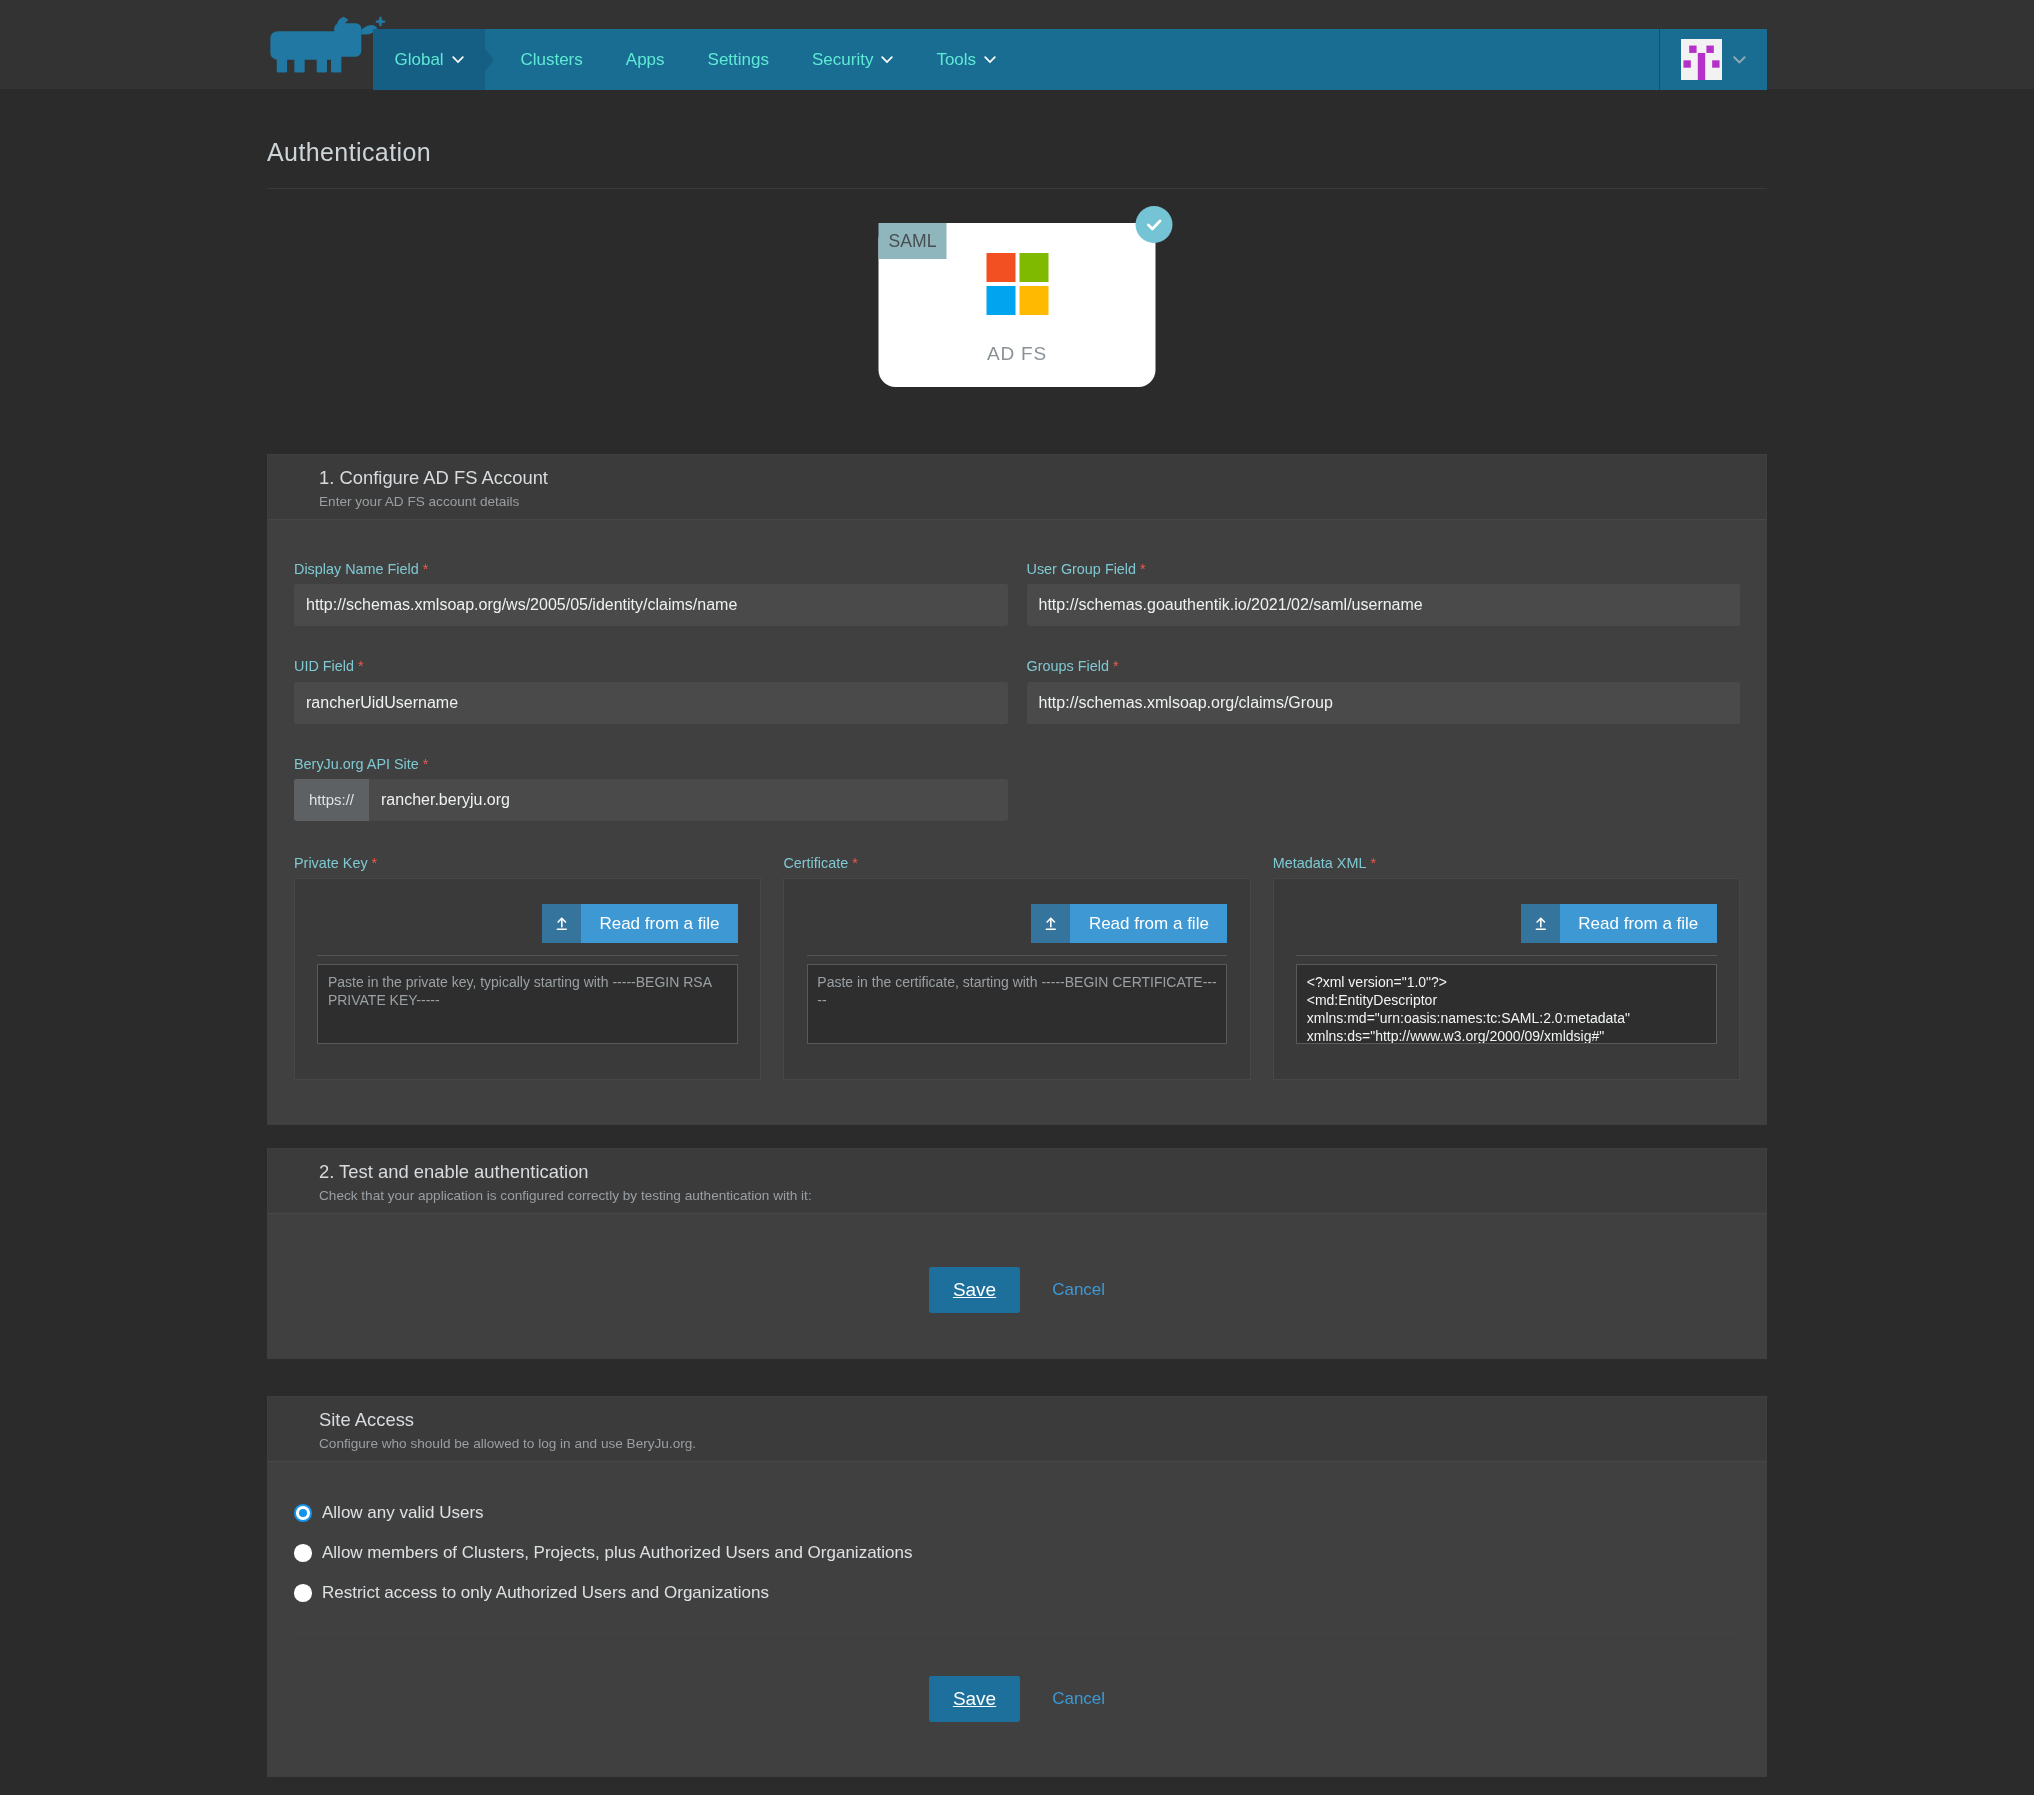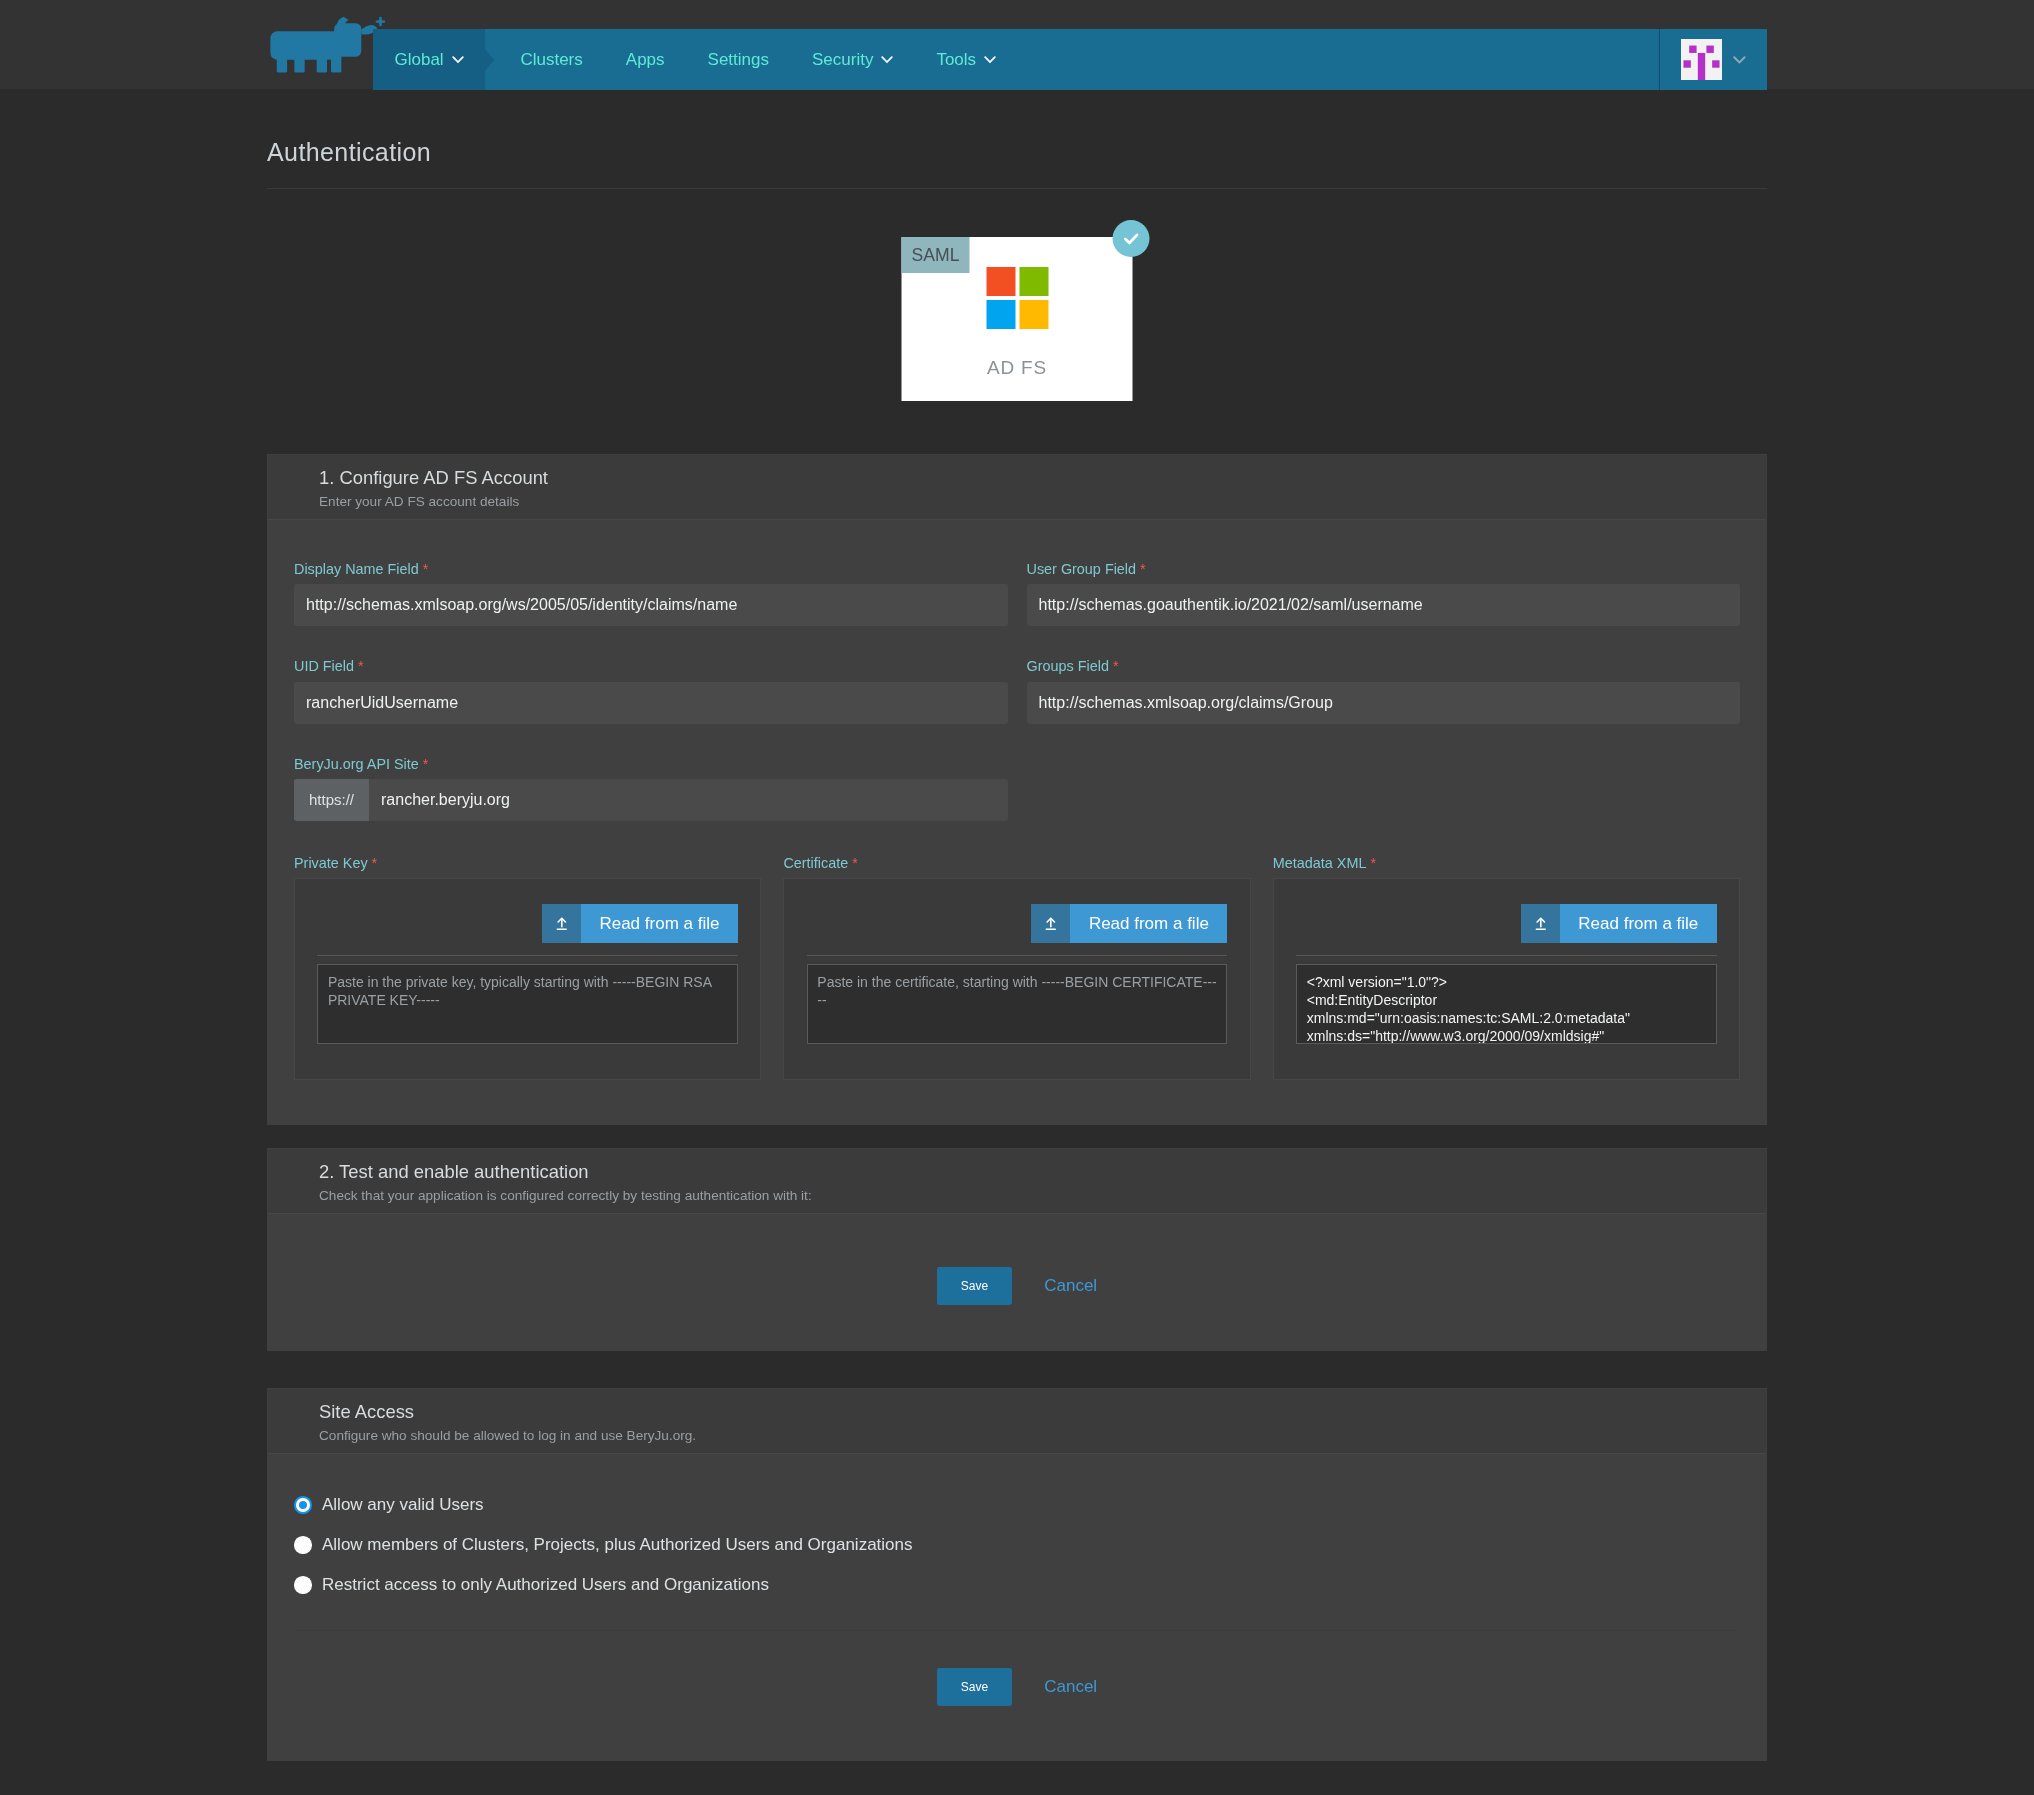--- a/index.html
+++ b/index.html
@@ -21,22 +21,22 @@
               border-left:0.8px solid #11506e; }
   .identicon { width:41px; height:41px; background:#f4f4f4; display:block; }
 
   
   .main { width:1500px; margin:0 auto; padding-top:49px; flex:1; }
   .page-title { font-size:25px; font-weight:400; color:#ccd4d8; letter-spacing:0.4px; }
   .title-rule { border:none; border-top:0.8px solid #3a3a3a; margin-top:21px; }
 
   
   .card-zone { position:relative; height:214px; }
-  .provider-card { position:absolute; left:50%; transform:translateX(-50%); top:48px;
-                   width:231px; height:164px; background:#ffffff; }
+  .provider-card { position:absolute; left:50%; transform:translateX(-50%); top:34px;
+                   width:277px; height:164px; background:#ffffff;border-radius:17px; }
   .card-badge { position:absolute; left:0; top:0; width:68px; height:36px;
                 background:var(--badge-teal,#8fb6bd); color:#474f52; font-size:17.6px;
                 display:flex; align-items:center; justify-content:center; }
   .ms-logo { position:absolute; left:50%; transform:translateX(-50%); top:29.5px;
              display:grid; grid-template-columns:29px 29px; grid-template-rows:29px 29px; gap:4px; }
   .ms-sq1 { background:var(--ms-red,#f25022); } .ms-sq2 { background:var(--ms-green,#7fba00); }
   .ms-sq3 { background:var(--ms-blue,#00a4ef); } .ms-sq4 { background:var(--ms-yellow,#ffb900); }
   .card-name { position:absolute; left:0; right:0; top:120px; text-align:center;
                color:#8a9296; font-size:19px; letter-spacing:0.8px; }
   .card-check { position:absolute; right:-17px; top:-17px; width:37px; height:37px; border-radius:50%;
@@ -70,21 +70,21 @@
   .read-btn .rtxt { background:var(--btn-blue,#3d98d3); color:#fff; font-size:17px;
                     padding:0 18.4px; height:39px; display:flex; align-items:center; }
   .filebox-rule { border:none; border-top:0.8px solid #565656; margin:11.2px 0 8.8px; }
   .file-ta { width:100%; height:80px; background:#2e2e2e; border:0.8px solid #5a5a5a;
              color:#f2f4f5; font-size:14px; line-height:1.3; padding:7.2px 9.6px; resize:none;
              font-family:"Liberation Sans",sans-serif; overflow:hidden; }
   .file-ta::placeholder { color:#9aa0a4; opacity:1; }
 
   .action-row { display:flex; align-items:center; justify-content:center; gap:32px; padding:53px 0 45px; }
   .btn-save { background:var(--save-blue,#1d6f9c); color:#fff; border:none; border-radius:2.4px;
-              font-size:12px; padding:12px 24px; cursor:pointer; font-family:"Liberation Sans",sans-serif; }
+              font-size:19px; padding:12px 24px; cursor:pointer; font-family:"Liberation Sans",sans-serif;text-decoration:underline; }
   .link-cancel { color:var(--btn-blue,#3d98d3); font-size:17px; cursor:pointer; text-decoration:none; }
 
   
   .radio-row { display:flex; align-items:center; gap:10.4px; margin-bottom:20px; cursor:pointer; }
   .radio { width:17.6px; height:17.6px; border-radius:50%; background:#ffffff; flex:none; position:relative; }
   .radio.checked { background:#fff; border:2.4px solid var(--radio-blue,#1494e8); }
   .radio.checked::after { content:""; position:absolute; left:50%; top:50%; transform:translate(-50%,-50%);
               width:8px; height:8px; border-radius:50%; background:var(--radio-blue,#1494e8); }
   .radio-label { color:#dde1e3; font-size:17px; }
   .site-rule { border:none; border-top:0.8px solid #3d3d3d; margin-top:35px; }

